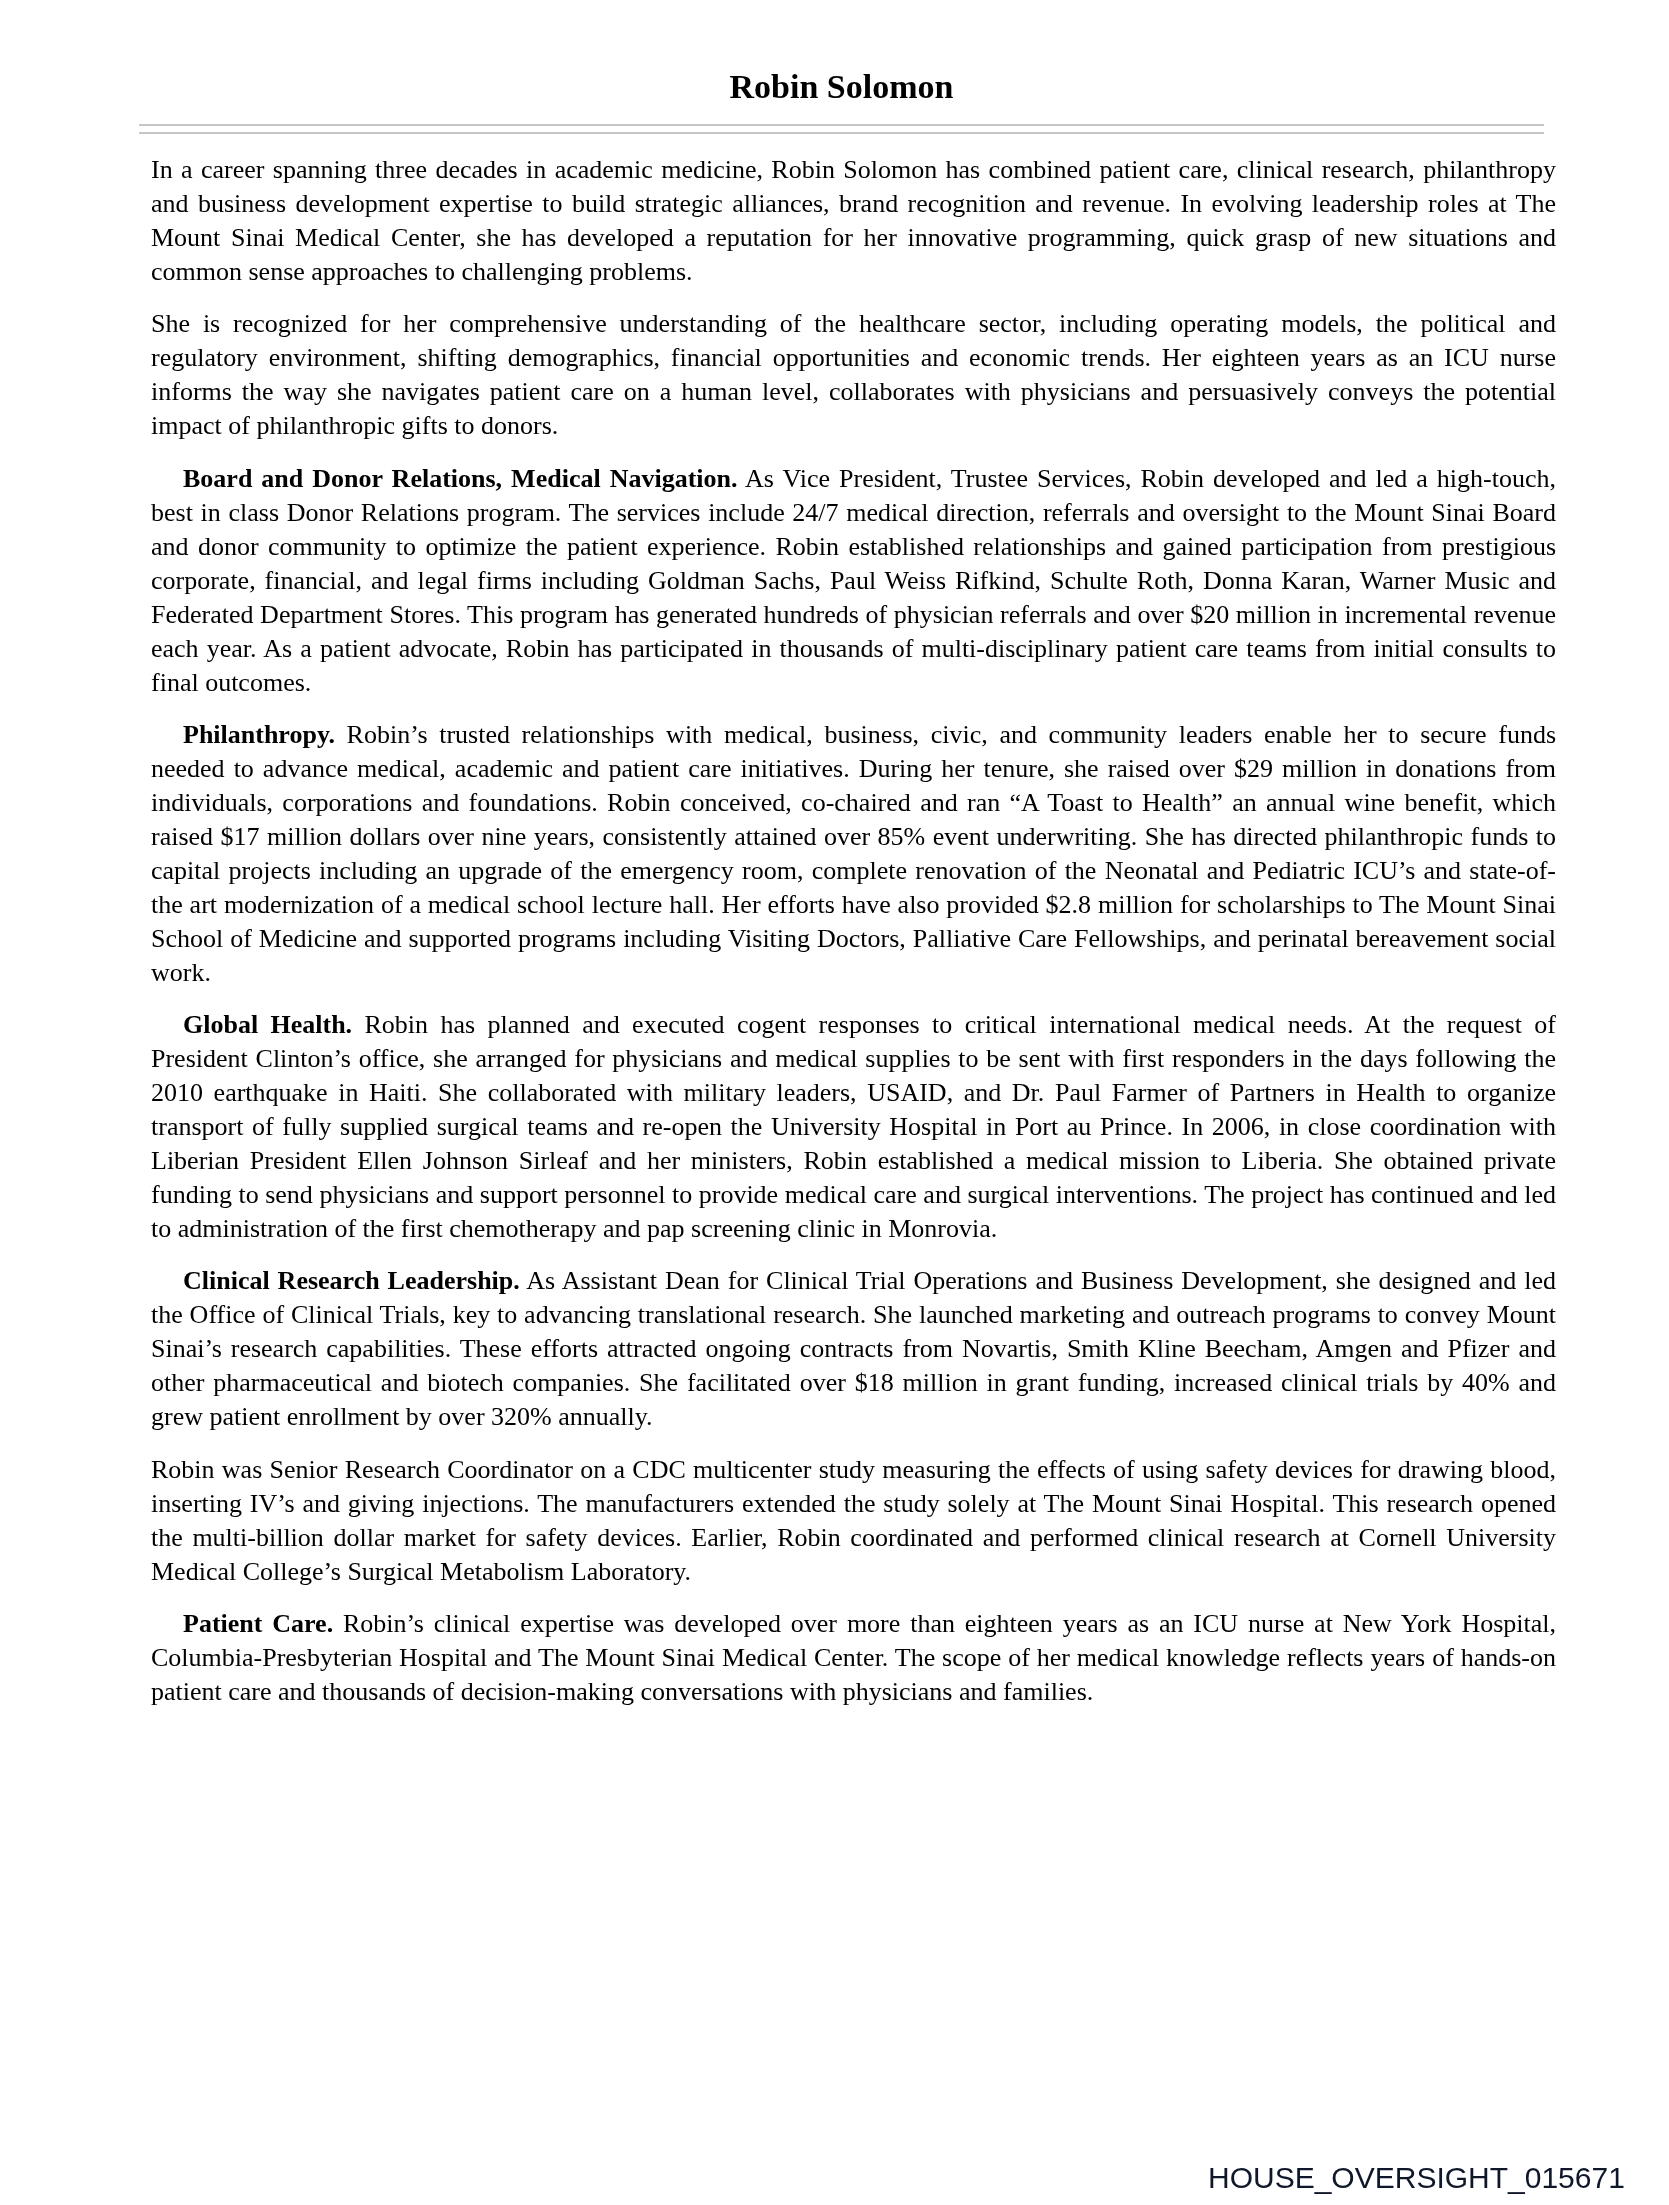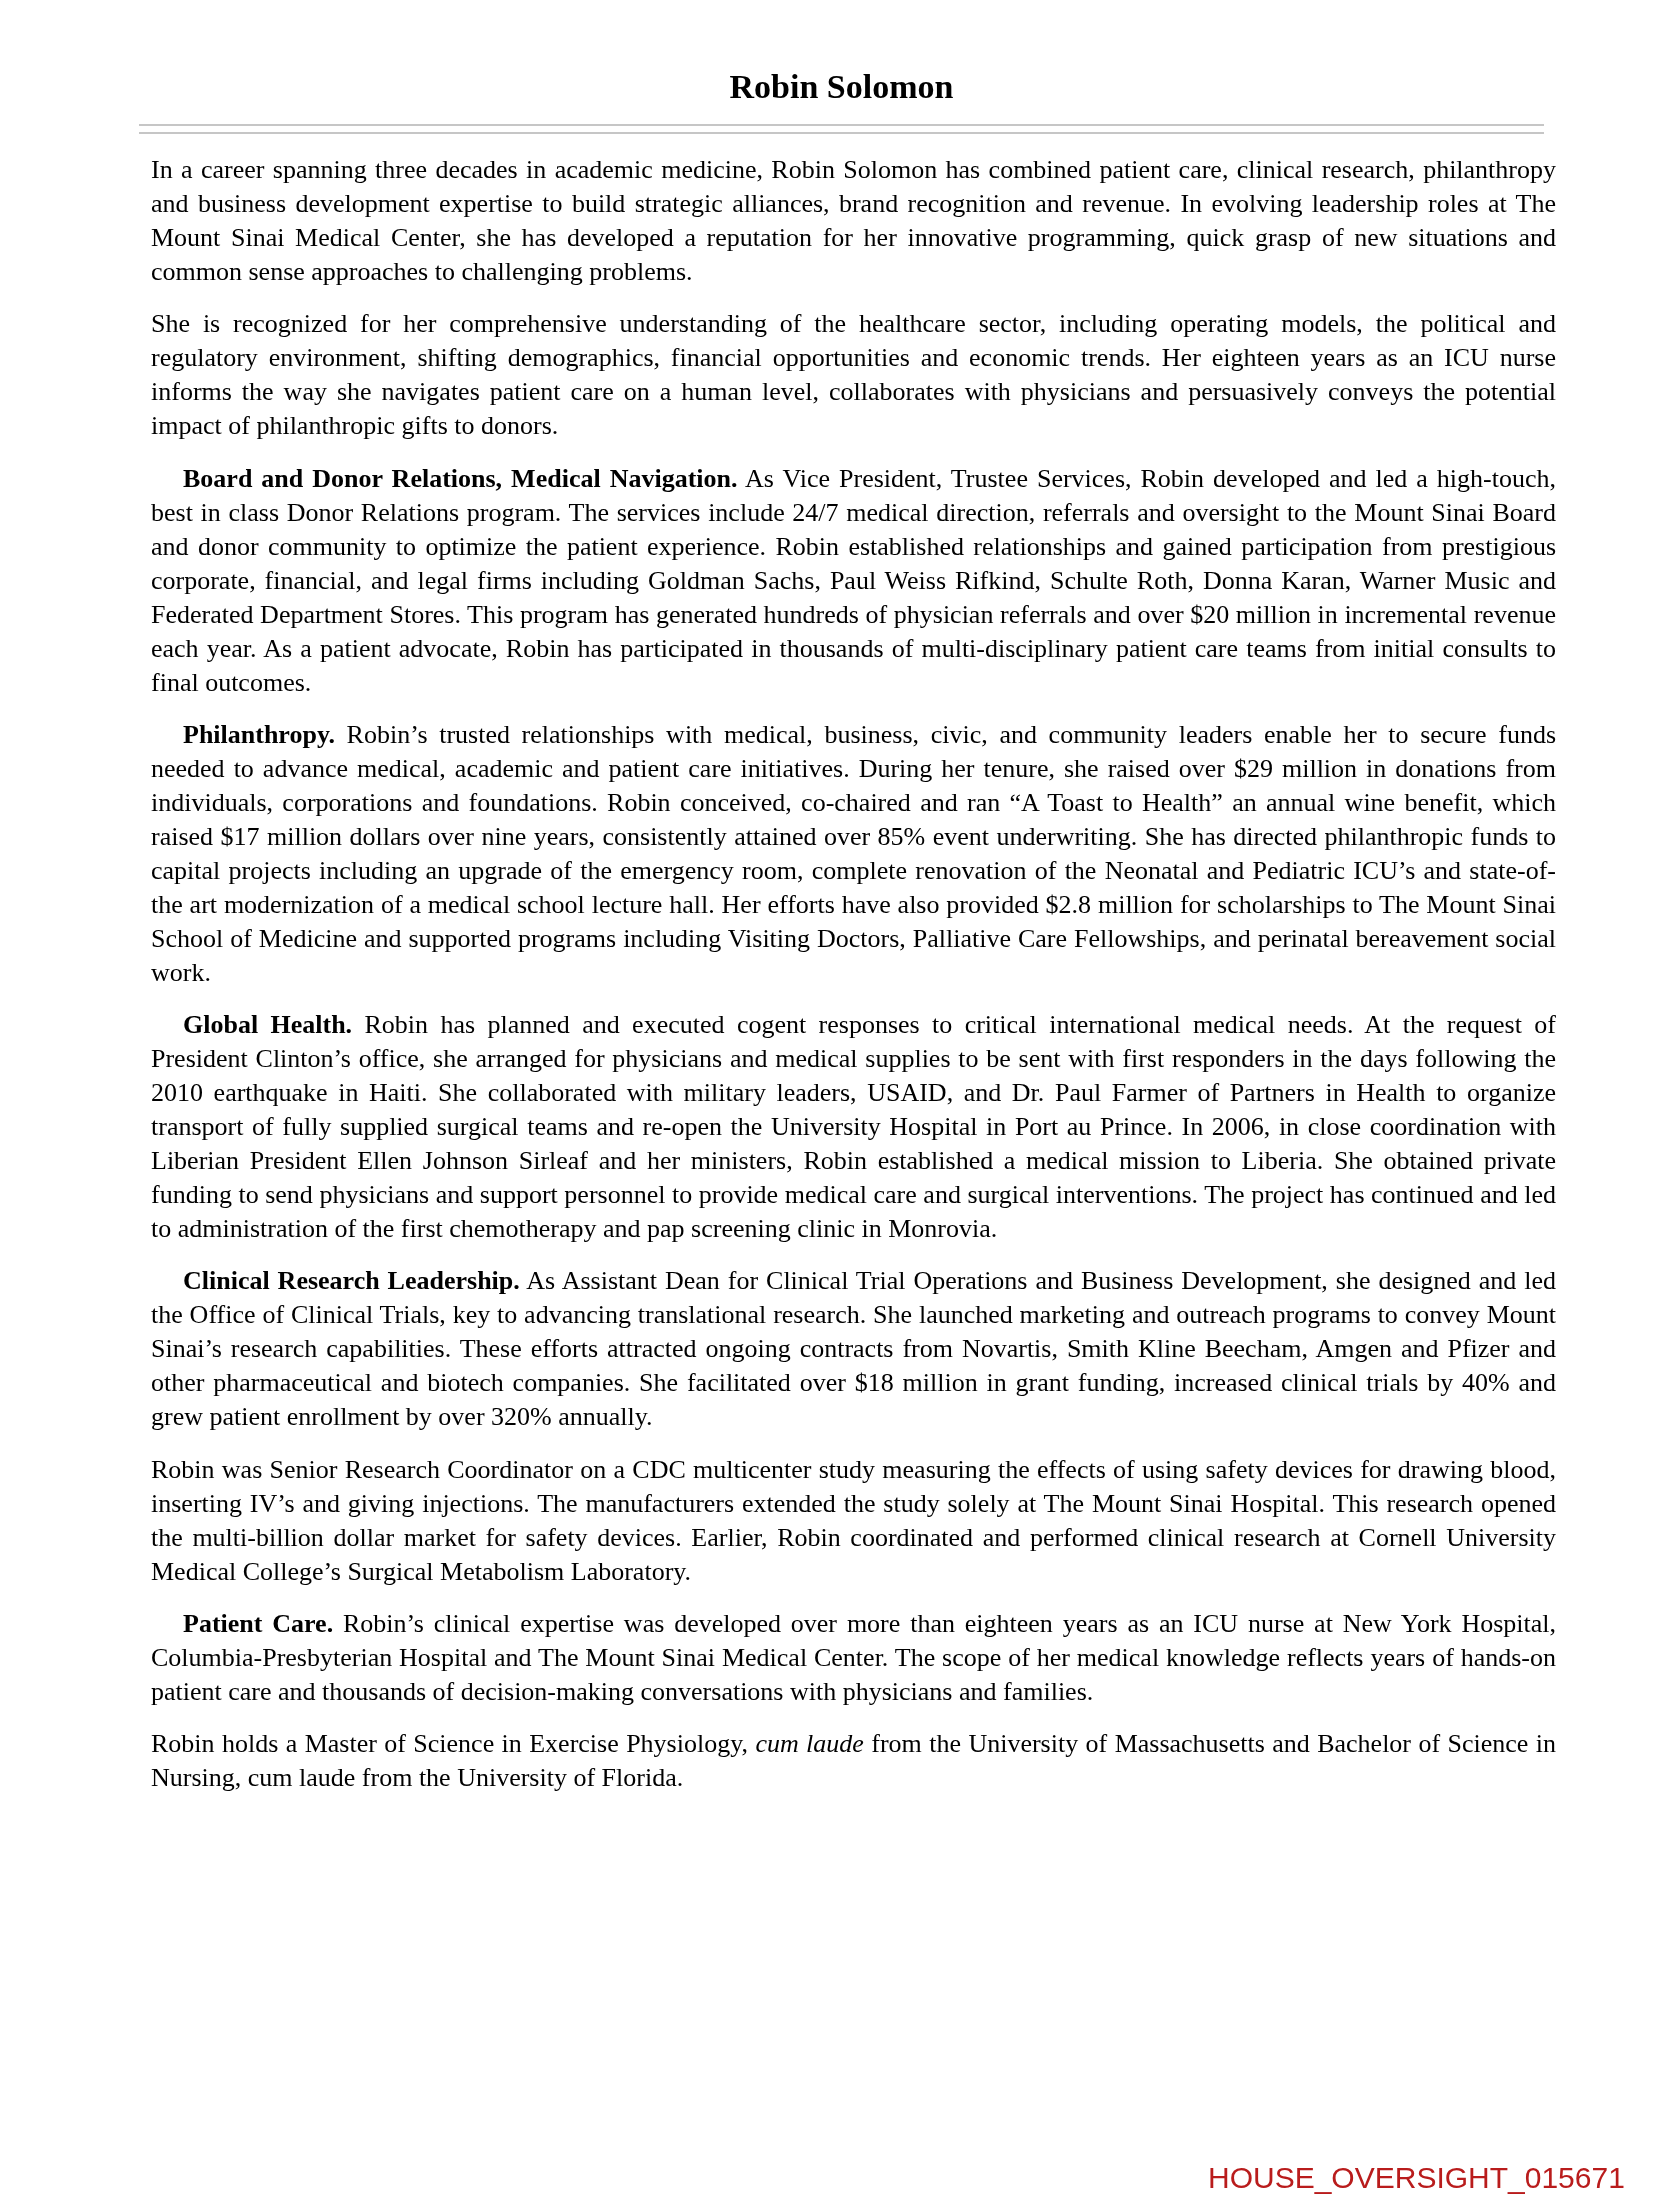--- a/index.html
+++ b/index.html
@@ -62,21 +62,21 @@
     font-style: italic;
   }
   .stamp {
     position: absolute;
     left: 1208px;
     top: 2160px;
     font-family: "Liberation Sans", "DejaVu Sans", sans-serif;
     font-size: 30px;
     line-height: 35px;
     letter-spacing: 0px;
-    color: #b91c1c;
+    color: #0f172a;
     white-space: nowrap;
   }
 </style>
 </head>
 <body>
 
 <div class="page">
   <h1 class="title">Robin Solomon</h1>
   <div class="rule r1"></div>
   <div class="rule r2"></div>
@@ -99,20 +99,17 @@
     </p>
     <p class="para">
       <span class="heading">Clinical Research Leadership.</span><span> As Assistant Dean for Clinical Trial Operations and Business Development, she designed and led the Office of Clinical Trials, key to advancing translational research.  She launched marketing and outreach programs to convey Mount Sinai’s research capabilities.  These efforts attracted ongoing contracts from Novartis, Smith Kline Beecham, Amgen and Pfizer and other pharmaceutical and biotech companies.  She facilitated over $18 million in grant funding, increased clinical trials by 40% and grew patient enrollment by over 320% annually.</span>
     </p>
     <p class="para">
       <span>Robin was Senior Research Coordinator on a CDC multicenter study measuring the effects of using safety devices for drawing blood, inserting IV’s and giving injections.  The manufacturers extended the study solely at The Mount Sinai Hospital.  This research opened the multi-billion dollar market for safety devices.  Earlier, Robin coordinated and performed clinical research at Cornell University Medical College’s Surgical Metabolism Laboratory.</span>
     </p>
     <p class="para">
       <span class="heading">Patient Care.</span><span> Robin’s clinical expertise was developed over more than eighteen years as an ICU nurse at New York Hospital, Columbia-Presbyterian Hospital and The Mount Sinai Medical Center.  The scope of her medical knowledge reflects years of hands-on patient care and thousands of decision-making conversations with physicians and families.</span>
     </p>
-    <p class="para">
-      <span>Robin holds a Master of Science in Exercise Physiology, </span><em>cum laude</em><span> from the University of Massachusetts and Bachelor of Science in Nursing, cum laude from the University of Florida.</span>
-    </p>
   </div>
 </div>
 
 <div class="stamp">HOUSE_OVERSIGHT_015671</div>
 
 
 </body></html>

